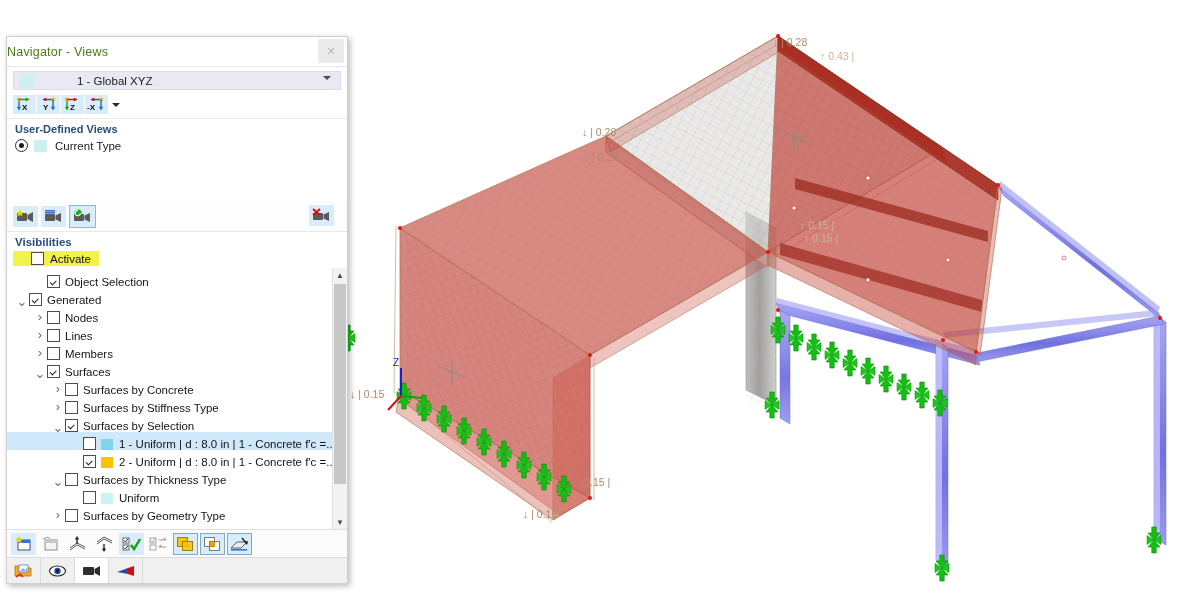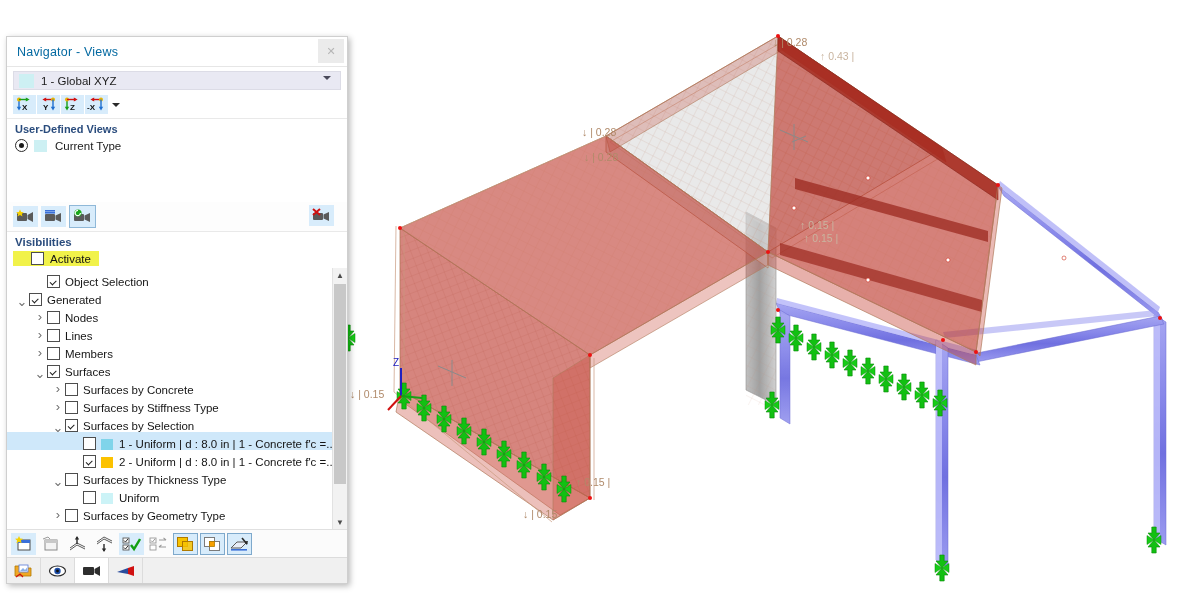--- a/index.html
+++ b/index.html
@@ -21,34 +21,35 @@
     box-sizing: border-box;
     display: flex; flex-direction: column;
   }
   .nav-title-bar {
     height: 29px; background: #ffffff;
     display: flex; align-items: center;
     border-bottom: 1px solid #e6e6e6;
     position: relative; flex: 0 0 auto;
   }
   .nav-title {
-    font-size: 12.5px; color: #0369a1; padding-left: 10px; letter-spacing: .2px;
+    font-size: 12.5px; color: #4d7c0f; letter-spacing: .2px;
   }
   .nav-close {
     position: absolute; right: 3px; top: 2px;
     width: 26px; height: 24px; background: #ebebeb;
     display: flex; align-items: center; justify-content: center;
     color: #b6b6b6; font-size: 11px;
   }
 
   .combo-row { padding: 4px 6px 2px 6px; flex: 0 0 auto; }
   .combo {
     height: 19px; background: #e9e9f3; border: 1px solid #dcdce6;
     display: flex; align-items: center; position: relative;
     box-sizing: border-box;
+    gap: 36px;
   }
   .combo .swatch {
     width: 13px; height: 12px; background: #cdf0f3; margin-left: 5px; margin-right: 7px;
     border: 1px solid #cdf0f3;
   }
   .combo .combo-text { font-size: 11.5px; color: #1b1b1b; }
   .combo .caret {
     position: absolute; right: 8px; top: 3px;
     width: 9px; height: 9px;
   }

